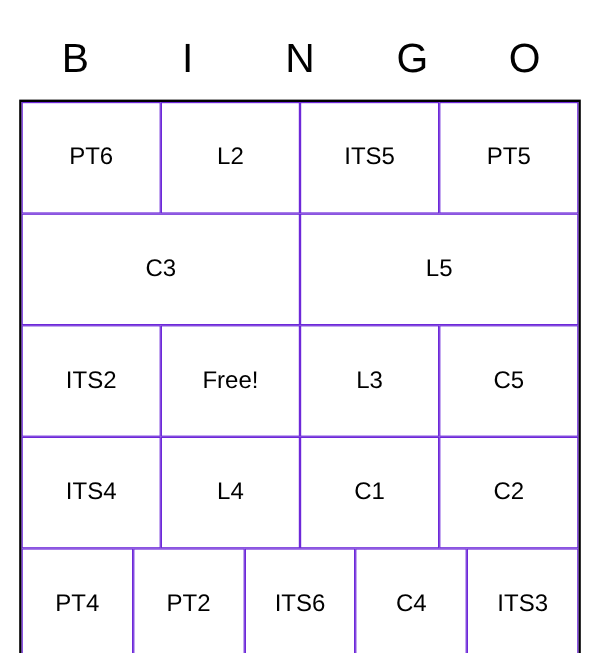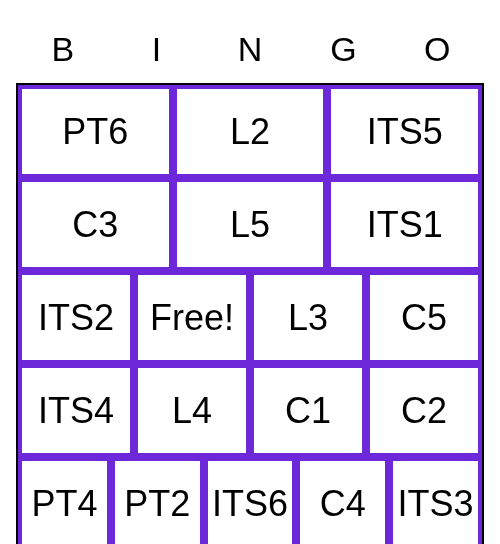--- a/index.html
+++ b/index.html
@@ -25,25 +25,25 @@
     }
     .grid {
       border: 2px solid #000;
     }
     .row {
       display: flex;
     }
     .cell {
       flex: 1;
       height: 93px;
-      border: 4px solid #6d28d9;
+      border: 1px solid #6d28d9;
       display: flex;
       align-items: center;
       justify-content: center;
-      font-size: 36px;
+      font-size: 20px;
       color: #000;
       text-align: right;
     }
   </style>
 </head>
 <body>
 
 <div class="bingo-card">
   <div class="header-row">
     <div class="header-cell">B</div>
@@ -51,25 +51,25 @@
     <div class="header-cell">N</div>
     <div class="header-cell">G</div>
     <div class="header-cell">O</div>
   </div>
 
   <div class="grid">
     <div class="row">
       <div class="cell">PT6</div>
       <div class="cell">L2</div>
       <div class="cell">ITS5</div>
+      <div class="cell">PT5</div>
     </div>
     <div class="row">
       <div class="cell">C3</div>
       <div class="cell">L5</div>
-      <div class="cell">ITS1</div>
     </div>
     <div class="row">
       <div class="cell">ITS2</div>
       <div class="cell">Free!</div>
       <div class="cell">L3</div>
       <div class="cell">C5</div>
     </div>
     <div class="row">
       <div class="cell">ITS4</div>
       <div class="cell">L4</div>

